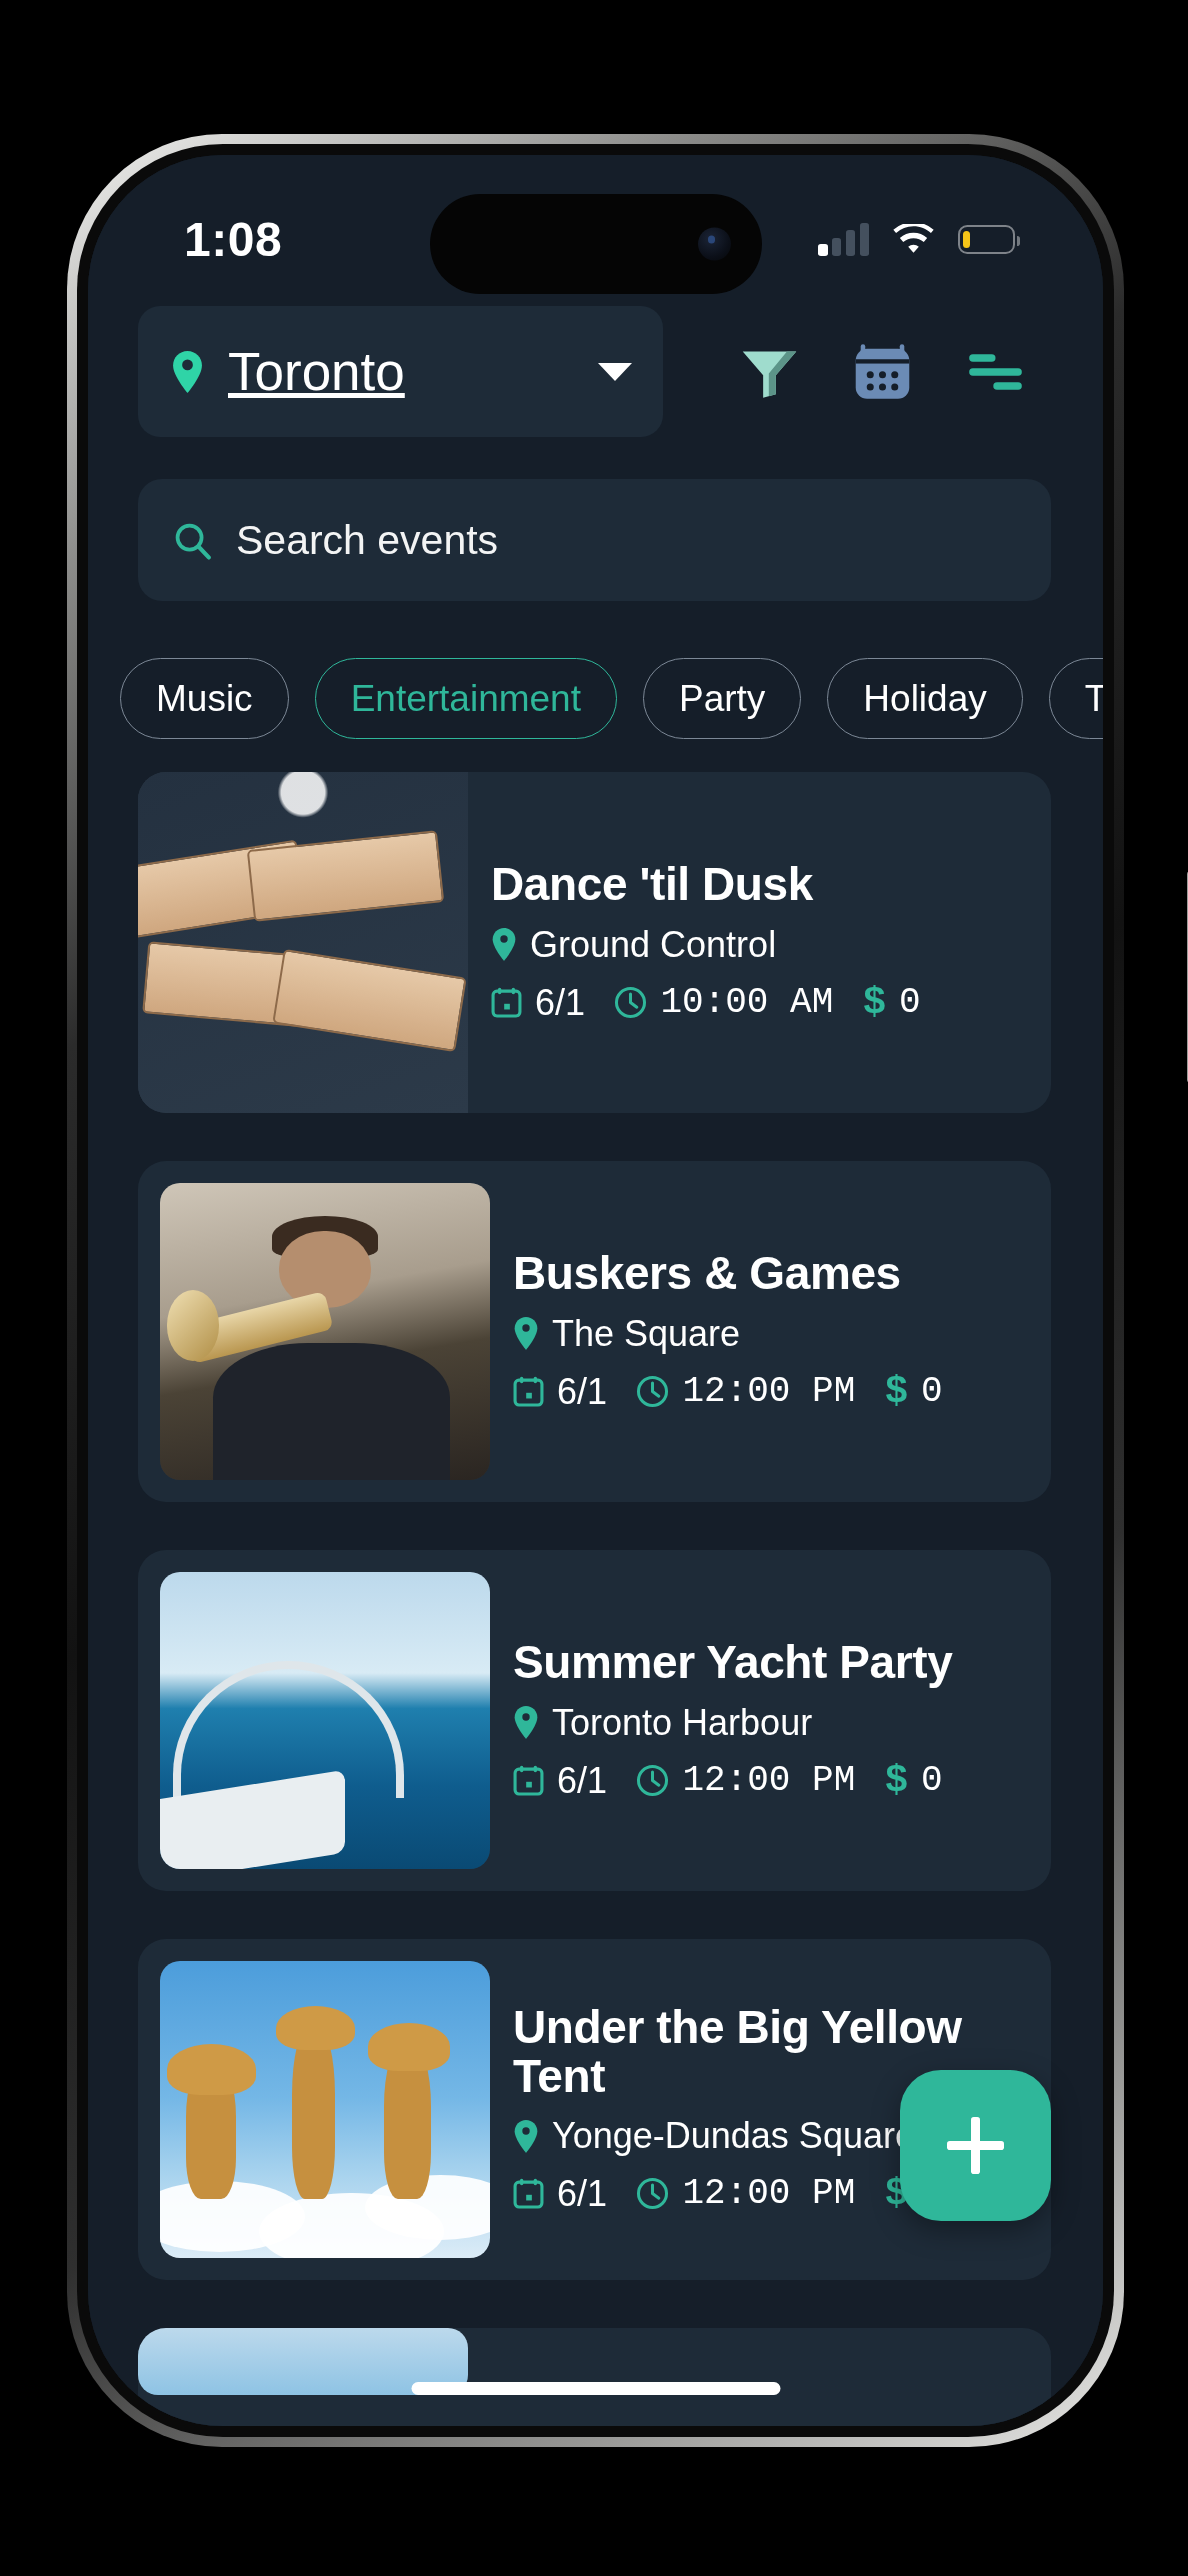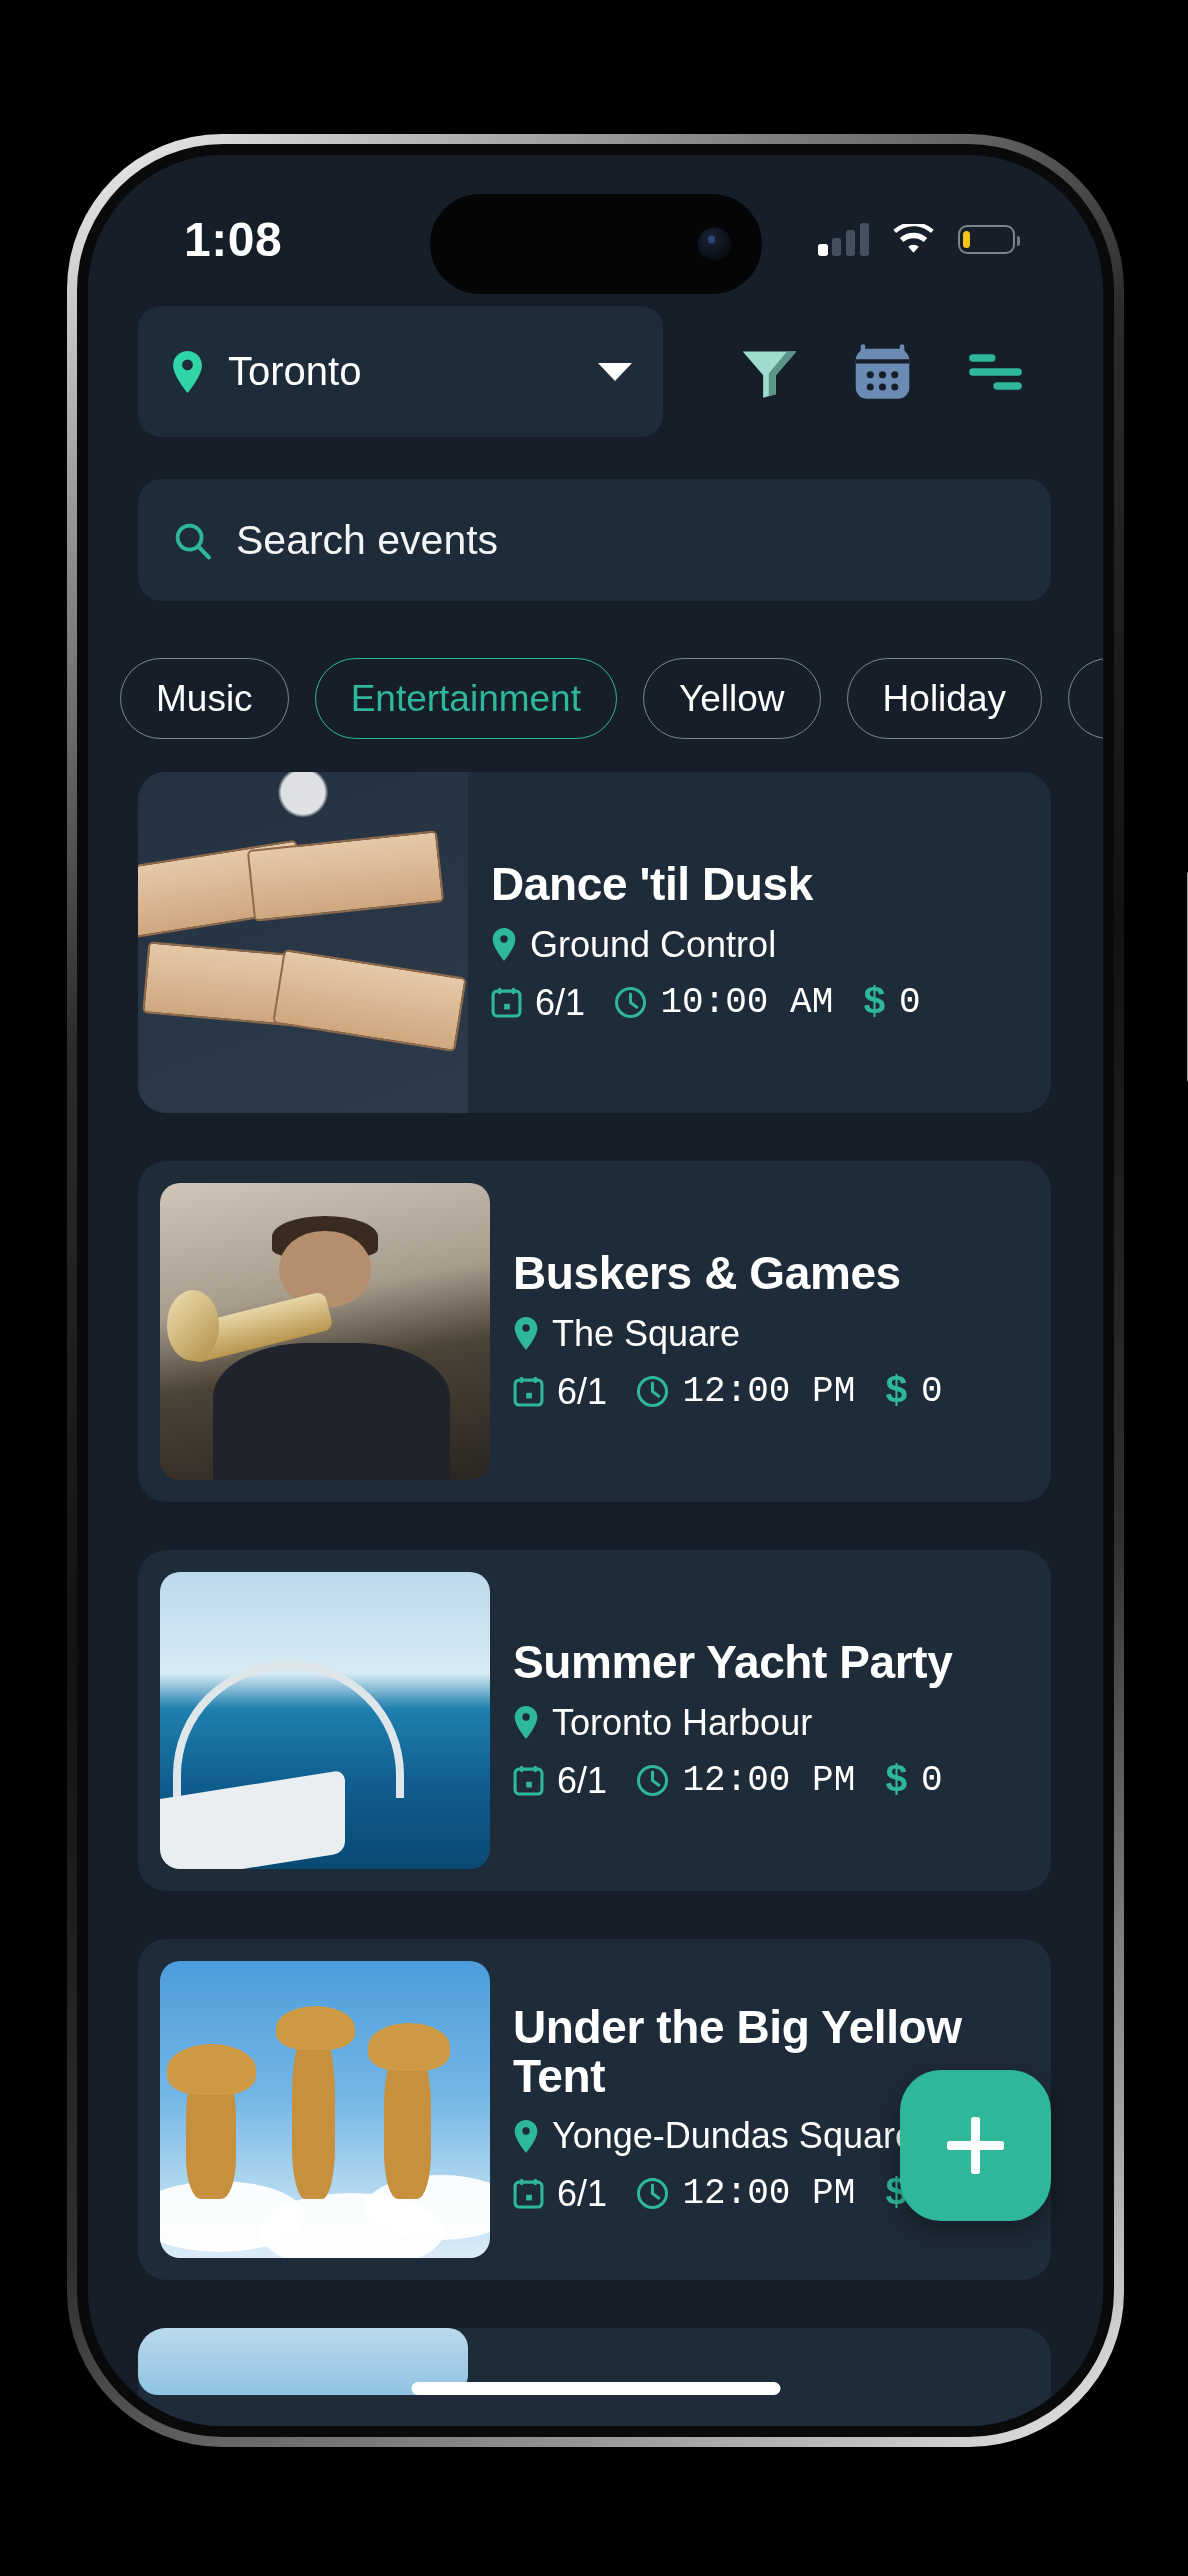--- a/index.html
+++ b/index.html
@@ -167,23 +167,24 @@
     background: #1e2b38;
     border-radius: 22px;
     height: 131px;
     width: 525px;
     padding: 0 31px 0 33px;
     flex: none;
   }
   .pin-ico { width: 33px; height: 42px; flex: none; }
   .location-name {
     color: #ffffff;
-    font-size: 40px;
+    font-size: 53px;
     font-weight: 400;
     flex: 1;
+    text-decoration: underline;
   }
   .caret {
     width: 0; height: 0;
     border-left: 17.5px solid transparent;
     border-right: 17.5px solid transparent;
     border-top: 18.4px solid #ffffff;
     flex: none;
   }
 
   .tool-icons {
@@ -450,21 +451,21 @@
             <svg class="search-ico" viewBox="0 0 24 24">
               <circle cx="10.2" cy="10.2" r="7.4" fill="none" stroke="#2fb79a" stroke-width="2.3"></circle>
               <line x1="15.6" y1="15.6" x2="22" y2="22.4" stroke="#2fb79a" stroke-width="2.6" stroke-linecap="round"></line>
             </svg>
             <span class="search-ph">Search events</span>
           </div>
 
           <div class="chips">
             <div class="chip">Music</div>
             <div class="chip selected">Entertainment</div>
-            <div class="chip">Yellow</div>
+            <div class="chip">Party</div>
             <div class="chip">Holiday</div>
             <div class="chip">Tech</div>
           </div>
 
           <div class="cards">
 
             <div class="card">
               <div class="card-thumb flush">
                 <div class="art art-tickets">
                   <div class="tk" style="left:-8%;top:24%;width:58%;height:21%;transform:rotate(-9deg);"></div>

